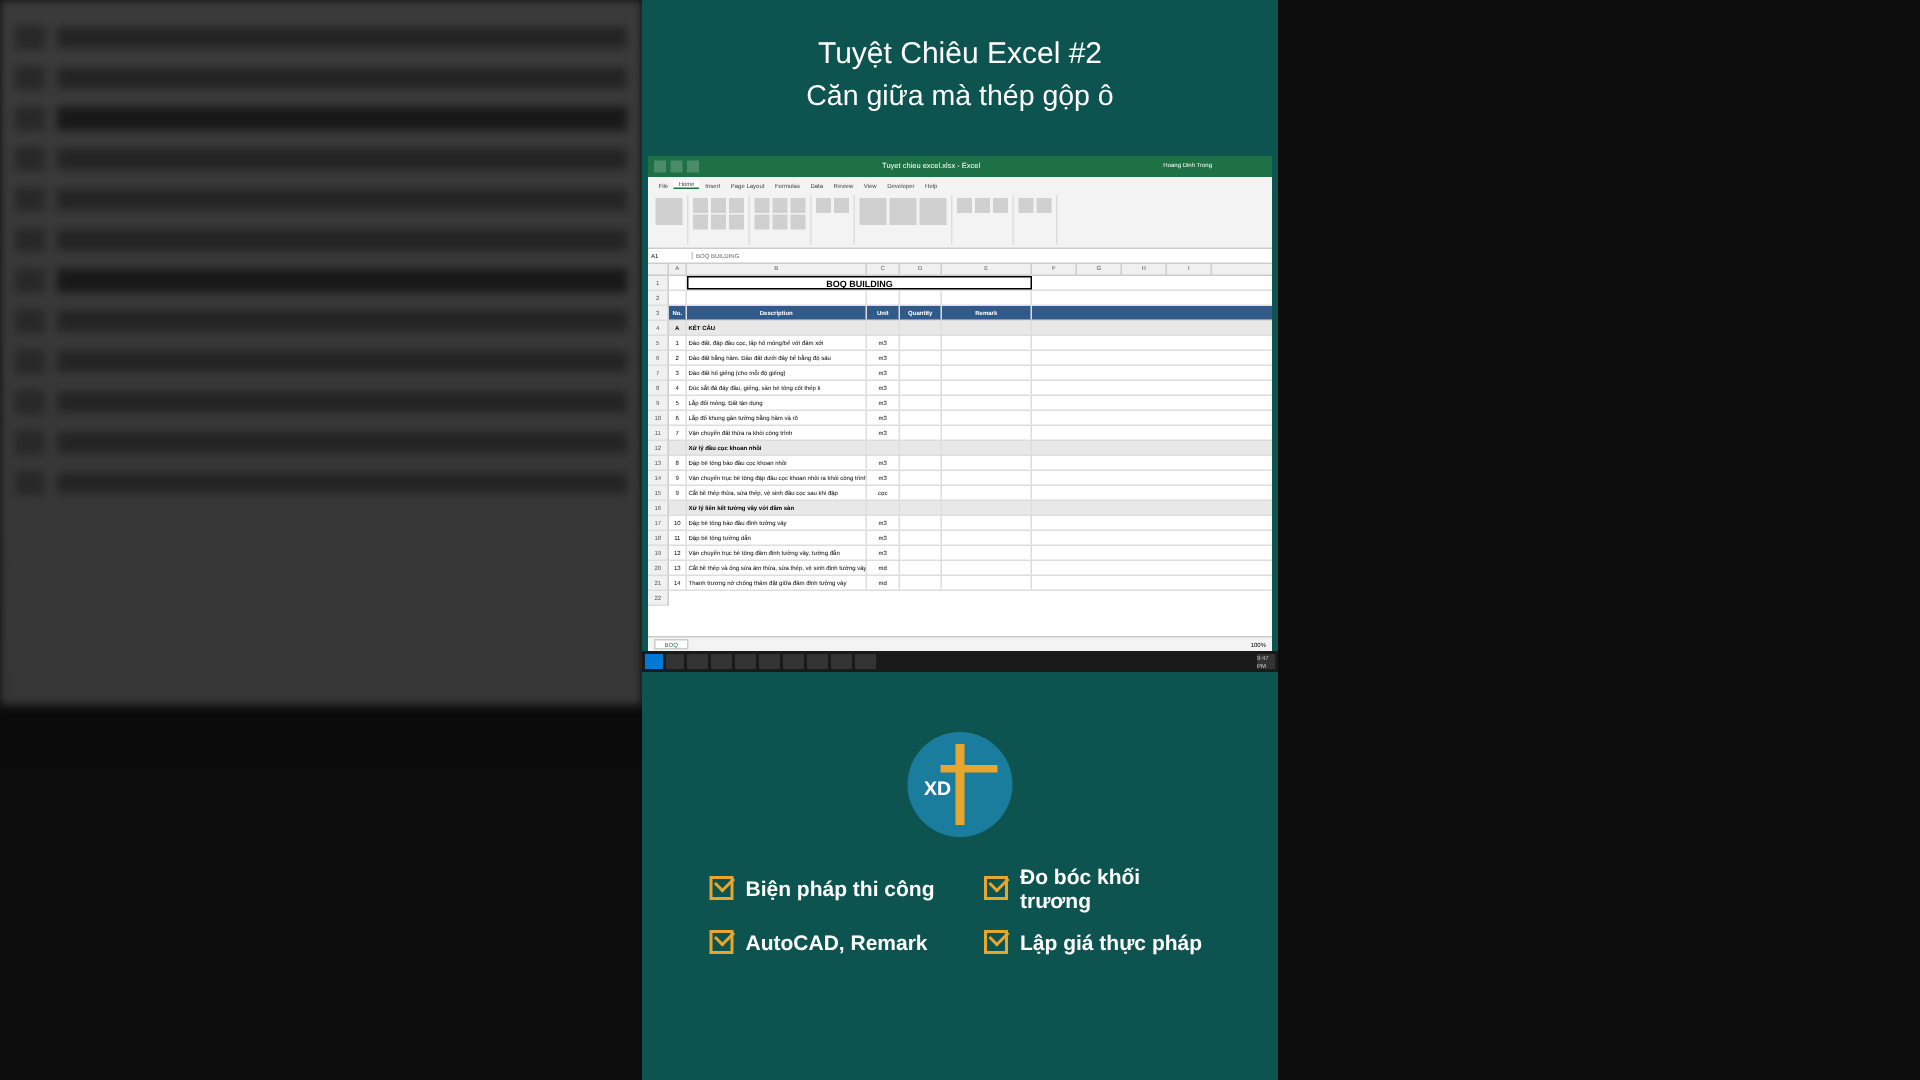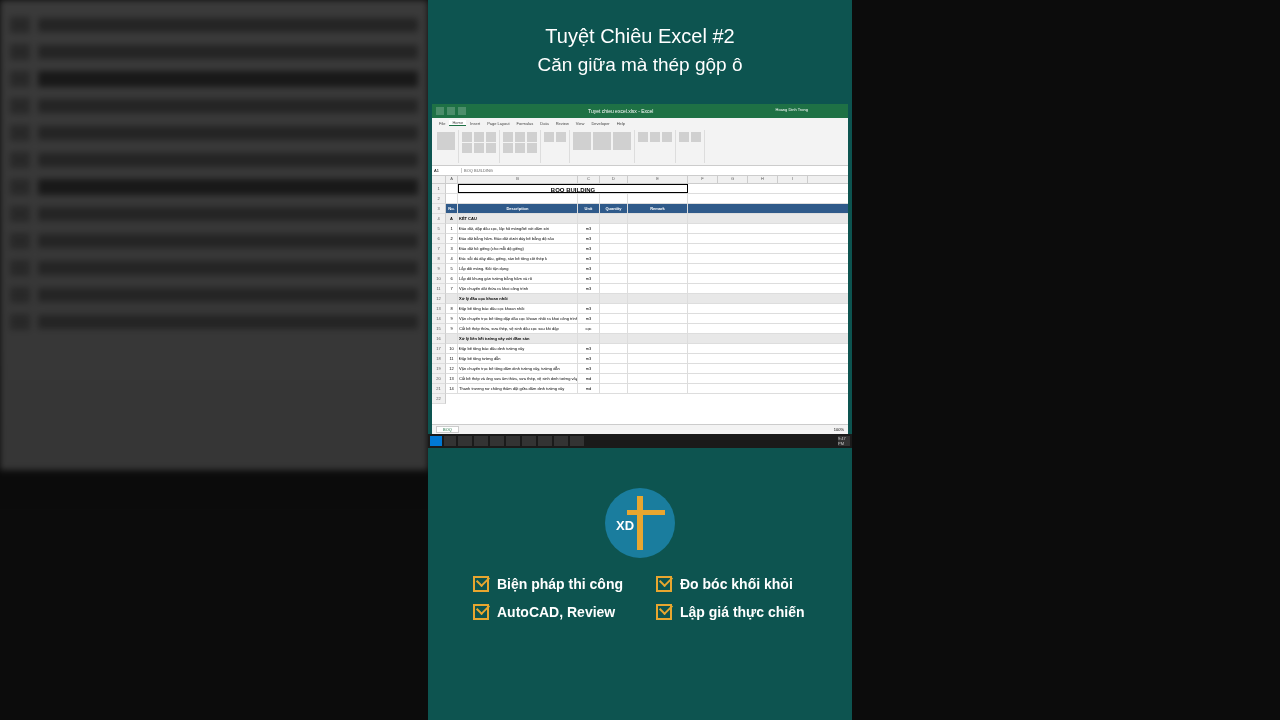--- a/index.html
+++ b/index.html
@@ -442,25 +442,25 @@
         <div class="logo-xd">XD</div>
       </div>
     </div>
     <div class="features">
       <div class="feat">
           <div class="check"></div>
           <span>Biện pháp thi công</span>
         </div>
       <div class="feat">
           <div class="check"></div>
-          <span>Đo bóc khối khỏi</span>
+          <span>Đo bóc khối trương</span>
         </div>
       <div class="feat">
           <div class="check"></div>
-          <span>AutoCAD, Review</span>
+          <span>AutoCAD, Remark</span>
         </div>
       <div class="feat">
           <div class="check"></div>
-          <span>Lập giá thực chiến</span>
+          <span>Lập giá thực pháp</span>
         </div>
     </div>
   </div>
 </div>
 
 </body></html>

